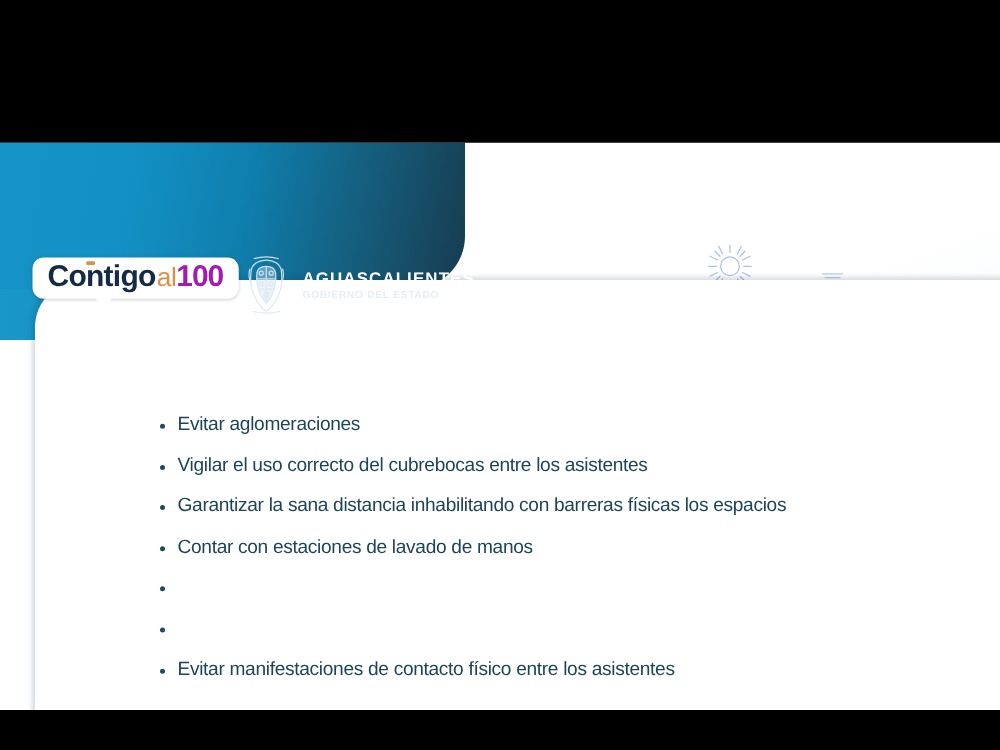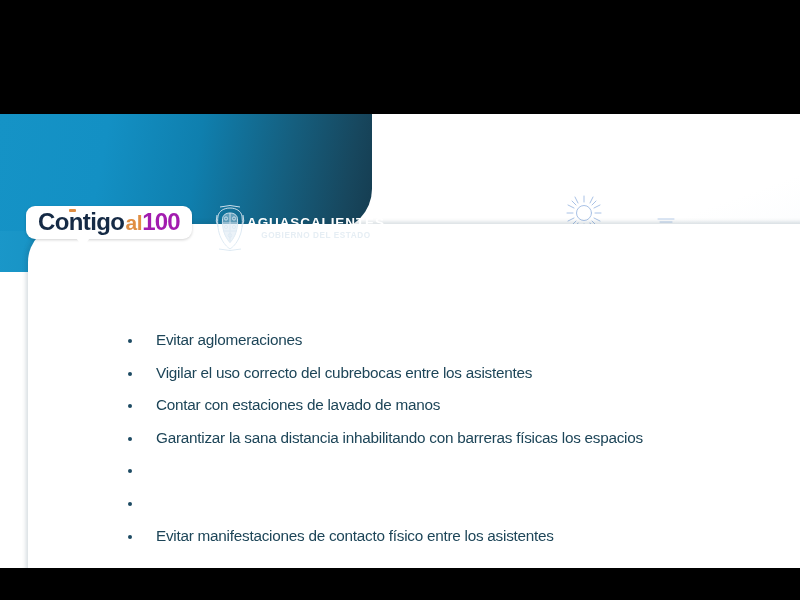--- a/index.html
+++ b/index.html
@@ -66,52 +66,52 @@
     box-shadow:0 1px 3px rgba(0,0,0,.18);
   }
   .logo-bubble:after{
     content:""; position:absolute; left:50px; bottom:-8px;
     width:0;height:0;
     border-left:7px solid transparent;
     border-right:7px solid transparent;
     border-top:9px solid #ffffff;
   }
   .logo-contigo{ font-size:24px; font-weight:bold; color:#152a45; letter-spacing:-.6px; line-height:1; }
-  .logo-al{ font-size:21px; font-weight:bold; color:#e08e43; letter-spacing:-.4px; line-height:1; margin-left:1px;}
+  .logo-al{ font-size:21px; font-weight:normal; color:#e08e43; letter-spacing:-.4px; line-height:1; margin-left:1px;}
   .logo-100{ font-size:24px; font-weight:bold; color:#a21caf; letter-spacing:-.8px; line-height:1; }
   .logo-dot-i{
     position:absolute; left:69px; top:95px; width:7px; height:3px;
     background:#e08e43; border-radius:1px; z-index:21;
   }
 
   
   .gov-block{
-    position:absolute; left:213px; top:90px; z-index:20;
-    display:flex; align-items:center; gap:0;text-align:center;
+    position:absolute; left:196px; top:90px; z-index:20;
+    display:flex; align-items:center; gap:12px;
   }
   .gov-seal{ width:34px; height:48px; opacity:.92; }
   .gov-words{ display:flex; flex-direction:column; line-height:1; }
   .gov-state{
     font-size:13.5px; font-weight:bold; color:#ffffff; letter-spacing:.9px;
   }
   .gov-sub{
     font-size:8.2px; font-weight:bold; color:#e6eef4; letter-spacing:.55px; margin-top:2.5px;
   }
 
   
   .skyline{
     position:absolute; left:368px; top:78px; width:432px; height:104px; z-index:8;
   }
 
   
   .bullets{
     position:absolute; left:128px; top:216px; width:640px; z-index:22;
   }
   .bullet-row{
-    display:flex; align-items:flex-start; gap:24px; height:32.6px;
+    display:flex; align-items:flex-start; gap:10px; height:32.6px;
   }
   .bullet-dot{
     width:4px; height:4px; border-radius:50%;
     background:#1d4a63; margin-top:9px; flex:0 0 auto;
   }
   .bullet-text{
     font-size:15.3px; color:#1d4558; letter-spacing:-.25px;
     white-space:nowrap; line-height:1.35;
   }
 
@@ -296,25 +296,25 @@
       <div class="bullet-row">
         <span class="bullet-dot"></span>
         <span class="bullet-text">Evitar aglomeraciones</span>
       </div>
       <div class="bullet-row">
         <span class="bullet-dot"></span>
         <span class="bullet-text">Vigilar el uso correcto del cubrebocas entre los asistentes</span>
       </div>
       <div class="bullet-row">
         <span class="bullet-dot"></span>
+        <span class="bullet-text">Garantizar la sana distancia inhabilitando con barreras físicas los espacios</span>
+      </div>
+      <div class="bullet-row">
+        <span class="bullet-dot"></span>
         <span class="bullet-text">Contar con estaciones de lavado de manos</span>
-      </div>
-      <div class="bullet-row">
-        <span class="bullet-dot"></span>
-        <span class="bullet-text">Garantizar la sana distancia inhabilitando con barreras físicas los espacios</span>
       </div>
       <div class="bullet-row">
         <span class="bullet-dot"></span>
       </div>
       <div class="bullet-row">
         <span class="bullet-dot"></span>
       </div>
       <div class="bullet-row">
         <span class="bullet-dot"></span>
         <span class="bullet-text">Evitar manifestaciones de contacto físico entre los asistentes</span>

